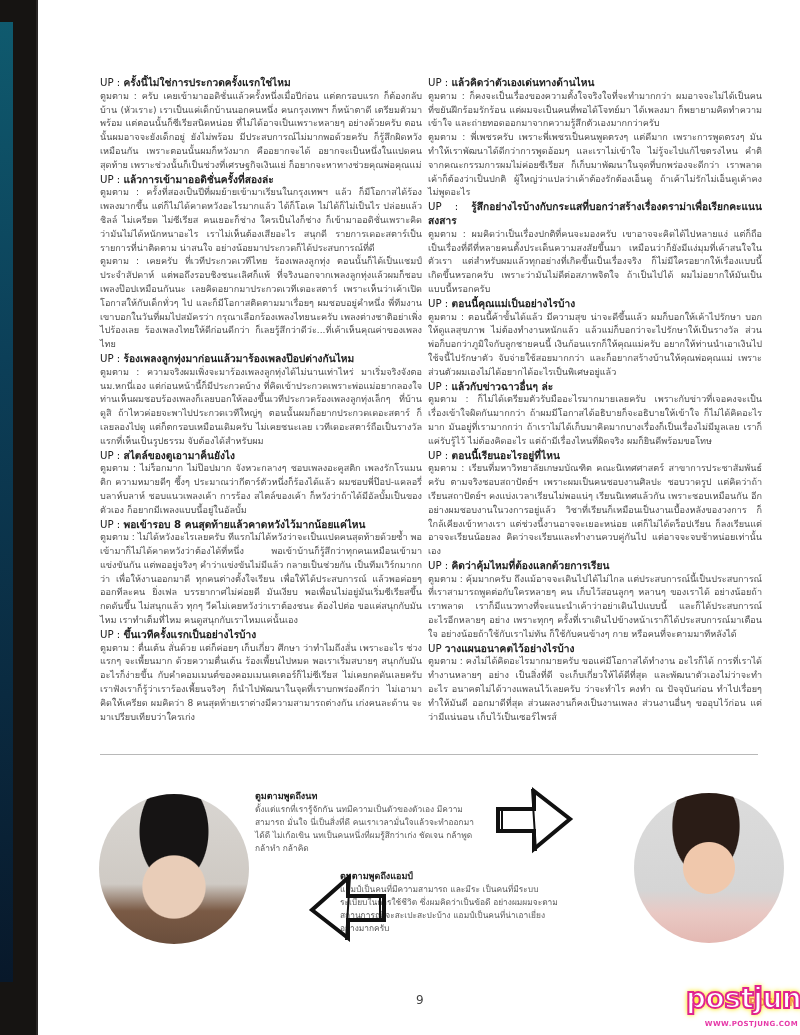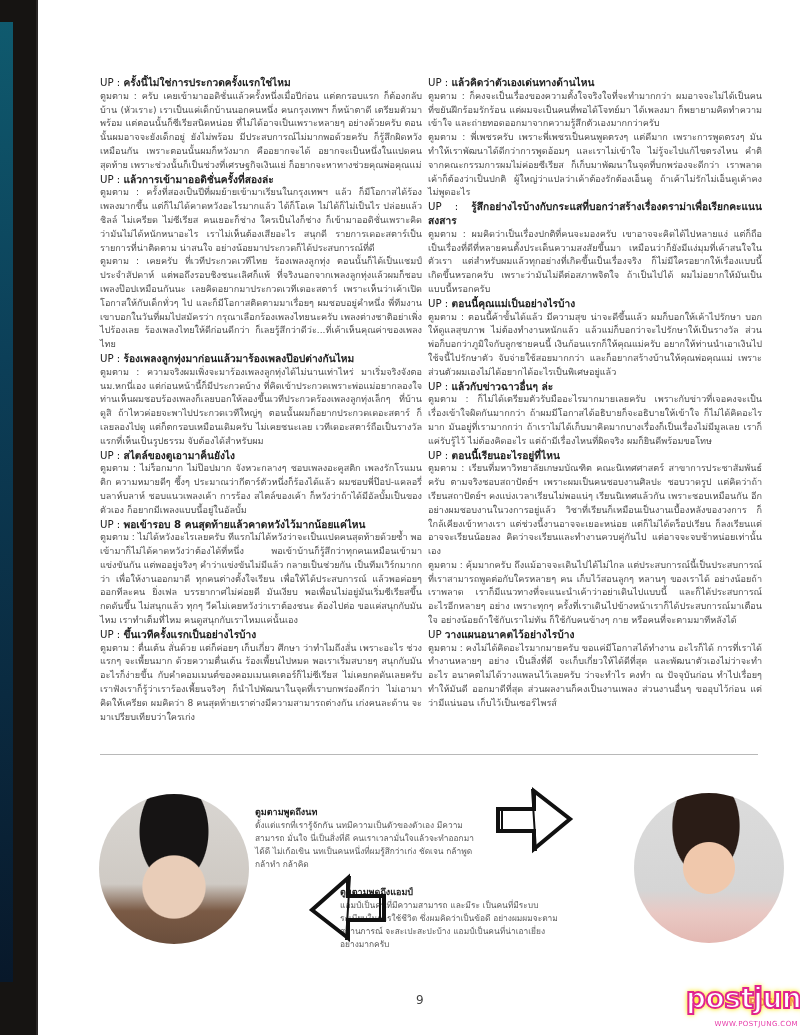--- a/index.html
+++ b/index.html
@@ -41,33 +41,33 @@
   .photo.left { left: 61px; top: 794px; width: 150px; height: 150px;
     background: radial-gradient(circle at 50% 62%, #e9cdb8 0 26%, transparent 27%),
                 radial-gradient(ellipse at 50% 25%, #161414 0 32%, transparent 33%),
                 linear-gradient(180deg, #d9d6d2 0%, #cfcac4 60%, #7a5a45 78%, #6a4e3c 100%);
   }
   .photo.right { left: 596px; top: 793px; width: 150px; height: 150px;
     background: radial-gradient(circle at 50% 50%, #f0c8ac 0 24%, transparent 25%),
                 radial-gradient(ellipse at 48% 22%, #2a1c16 0 30%, transparent 31%),
                 linear-gradient(180deg, #dcdcdc 0%, #d5d5d5 65%, #e9c9c4 80%, #e4b8b2 100%);
   }
-  .caption { position: absolute; font-size: 8.4px; line-height: 13px; color: #555; margin-top: 16px; }
+  .caption { position: absolute; font-size: 8.4px; line-height: 13px; color: #555; }
   .caption .title { display: block; font-weight: bold; font-size: 9px; color: #222; }
   .caption.one { left: 217px; top: 790px; width: 220px; }
   .caption.two { left: 302px; top: 870px; width: 220px; }
   .arrow { position: absolute; }
   .arrow.left { left: 270px; top: 872px; width: 80px; height: 72px; }
   .arrow.right { left: 456px; top: 785px; width: 80px; height: 72px; }
   .page-number { position: absolute; left: 378px; top: 993px; font-size: 12px; color: #444; }
   .watermark { position: absolute; left: 648px; top: 974px; width: 112px; height: 54px; }
   .wm-small { position: absolute; right: 0; top: 0; font-size: 10px; font-weight: bold; color: #e63aa8; letter-spacing: 0.5px; margin-top: 23px; }
   .wm-main { position: absolute; left: 0; top: 8px; font-size: 28px; font-weight: bold; color: #ffffff;
     -webkit-text-stroke: 2px #e0238f; text-shadow: 0 0 4px #ffe600, 0 0 6px #ffe600; letter-spacing: -0.5px; }
-  .wm-url { position: absolute; right: 0; bottom: 0; font-size: 7px; font-weight: normal; color: #e63aa8; letter-spacing: 0.4px; }
+  .wm-url { position: absolute; right: 0; bottom: 0; font-size: 7px; font-weight: bold; color: #e63aa8; letter-spacing: 0.4px; }
 </style>
 </head>
 <body>
 
 <div class="spine">
   <div class="spine-inner"></div>
   <div class="spine-edge"></div>
 </div>
 
 <div class="page">
@@ -120,20 +120,21 @@
     </div>
     <div>
       <span class="q"><span class="up">UP : </span><span>แล้วกับข่าวฉาวอื่นๆ ล่ะ</span></span>
       <span class="a">ตูมตาม : ก็ไม่ได้เตรียมตัวรับมืออะไรมากมายเลยครับ เพราะกับข่าวที่เจอคงจะเป็นเรื่องเข้าใจผิดกันมากกว่า ถ้าผมมีโอกาสได้อธิบายก็จะอธิบายให้เข้าใจ ก็ไม่ได้คิดอะไรมาก มันอยู่ที่เรามากกว่า ถ้าเราไม่ได้เก็บมาคิดมากบางเรื่องก็เป็นเรื่องไม่มีมูลเลย เราก็แค่รับรู้ไว้ ไม่ต้องคิดอะไร แต่ถ้ามีเรื่องไหนที่ผิดจริง ผมก็ยินดีพร้อมขอโทษ</span>
     </div>
     <div>
       <span class="q"><span class="up">UP : </span><span>ตอนนี้เรียนอะไรอยู่ที่ไหน</span></span>
       <span class="a">ตูมตาม : เรียนที่มหาวิทยาลัยเกษมบัณฑิต คณะนิเทศศาสตร์ สาขาการประชาสัมพันธ์ครับ ตามจริงชอบสถาปัตย์ฯ เพราะผมเป็นคนชอบงานศิลปะ ชอบวาดรูป แต่คิดว่าถ้าเรียนสถาปัตย์ฯ คงแบ่งเวลาเรียนไม่พอแน่ๆ เรียนนิเทศแล้วกัน เพราะชอบเหมือนกัน อีกอย่างผมชอบงานในวงการอยู่แล้ว วิชาที่เรียนก็เหมือนเป็นงานเบื้องหลังของวงการ ก็ใกล้เคียงเข้าทางเรา แต่ช่วงนี้งานอาจจะเยอะหน่อย แต่ก็ไม่ได้ดร็อปเรียน ก็ลงเรียนแต่อาจจะเรียนน้อยลง คิดว่าจะเรียนและทำงานควบคู่กันไป แต่อาจจะจบช้าหน่อยเท่านั้นเอง</span>
     </div>
     <div>
+      <span class="q"><span class="up">UP : </span><span>คิดว่าคุ้มไหมที่ต้องแลกด้วยการเรียน</span></span>
       <span class="a">ตูมตาม : คุ้มมากครับ ถึงแม้อาจจะเดินไปได้ไม่ไกล แต่ประสบการณ์นี้เป็นประสบการณ์ที่เราสามารถพูดต่อกับใครหลายๆ คน เก็บไว้สอนลูกๆ หลานๆ ของเราได้ อย่างน้อยถ้าเราพลาด เราก็มีแนวทางที่จะแนะนำเค้าว่าอย่าเดินไปแบบนี้ และก็ได้ประสบการณ์อะไรอีกหลายๆ อย่าง เพราะทุกๆ ครั้งที่เราเดินไปข้างหน้าเราก็ได้ประสบการณ์มาเตือนใจ อย่างน้อยถ้าใช้กับเราไม่ทัน ก็ใช้กับคนข้างๆ กาย หรือคนที่จะตามมาทีหลังได้</span>
     </div>
     <div>
       <span class="q"><span class="up">UP </span><span>วางแผนอนาคตไว้อย่างไรบ้าง</span></span>
       <span class="a">ตูมตาม : คงไม่ได้คิดอะไรมากมายครับ ขอแค่มีโอกาสได้ทำงาน อะไรก็ได้ การที่เราได้ทำงานหลายๆ อย่าง เป็นสิ่งที่ดี จะเก็บเกี่ยวให้ได้ดีที่สุด และพัฒนาตัวเองไม่ว่าจะทำอะไร อนาคตไม่ได้วางแพลนไว้เลยครับ ว่าจะทำไร คงทำ ณ ปัจจุบันก่อน ทำไปเรื่อยๆ ทำให้มันดี ออกมาดีที่สุด ส่วนผลงานก็คงเป็นงานเพลง ส่วนงานอื่นๆ ขออุบไว้ก่อน แต่ว่ามีแน่นอน เก็บไว้เป็นเซอร์ไพรส์</span>
     </div>
   </div>
 
   <div class="divider"></div>
 

